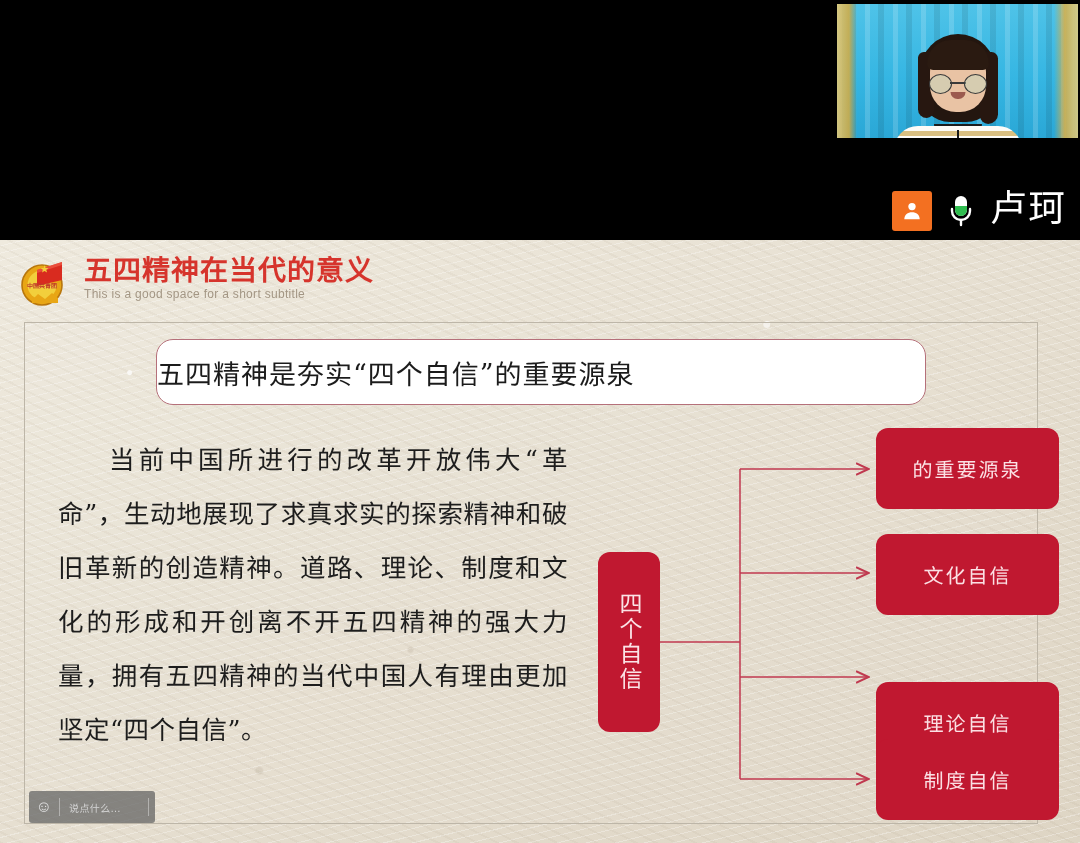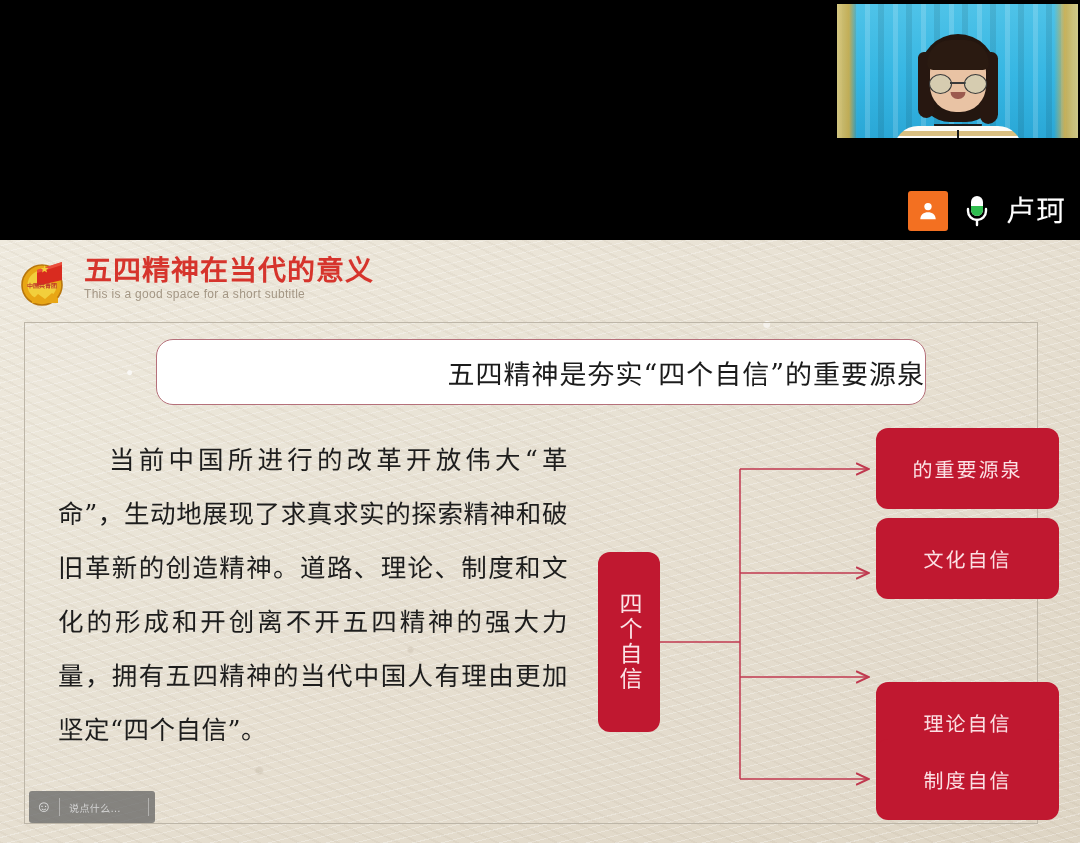--- a/index.html
+++ b/index.html
@@ -76,22 +76,22 @@
     position:absolute;right:14px;top:190px;height:42px;
     display:flex;align-items:center;gap:12px;
   }
   #participant-icon{
     width:40px;height:40px;background:#f37021;border-radius:3px;
     display:flex;align-items:center;justify-content:center;
   }
   #participant-icon svg{display:block;}
   #mic-icon{width:34px;height:40px;display:flex;align-items:center;justify-content:center;}
   #speaker-name{
-    color:#fff;font-size:29px;line-height:1;letter-spacing:1px;
-    font-family:Liberation Sans, sans-serif;
+    color:#fff;font-size:37px;line-height:1;letter-spacing:1px;
+    font-family:Liberation Mono, monospace;
   }
 
   
   #slide{
     position:absolute;left:0;top:240px;width:1080px;height:603px;
     background:#ece6db;
     background-image:
       radial-gradient(circle at 12% 22%, rgba(255,255,255,.75) 0 2px, rgba(0,0,0,0) 3px),
       radial-gradient(circle at 38% 68%, rgba(168,152,128,.22) 0 2px, rgba(0,0,0,0) 4px),
       radial-gradient(circle at 71% 14%, rgba(255,255,255,.6) 0 3px, rgba(0,0,0,0) 4px),
@@ -120,21 +120,21 @@
   
   #content-panel{
     position:absolute;left:24px;top:82px;width:1012px;height:500px;
     border:1px solid #bdb6a8;background:rgba(255,255,255,0.04);
   }
 
   
   #headline-box{
     position:absolute;left:131px;top:16px;width:768px;height:64px;
     background:#fff;border:1.6px solid #b5707a;border-radius:17px;
-    display:flex;align-items:center;justify-content:flex-end;
+    display:flex;align-items:center;justify-content:flex-start;
   }
   #headline-text{
     font-size:27px;color:#1b1b1b;letter-spacing:1px;
     font-family:"DejaVu Serif","Liberation Serif",serif;
   }
 
   
   #body-paragraph{
     position:absolute;left:33px;top:110px;width:510px;
     font-size:25.5px;line-height:54px;color:#1d1d1d;
@@ -156,21 +156,21 @@
   }
   .leaf-box{
     position:absolute;left:311px;width:183px;height:81px;
     background:#c01830;border-radius:12px;
     display:flex;align-items:center;justify-content:center;
   }
   .leaf-label{
     color:#fbe0e4;font-size:20px;letter-spacing:2px;
     font-family:"DejaVu Serif","Liberation Serif",serif;
   }
-  #leaf-0{top:9px;} #leaf-1{top:99px;align-items:center;} #leaf-2{top:217px;margin-top:46px;} #leaf-3{top:320px;justify-content:center;}
+  #leaf-0{top:9px;} #leaf-1{top:115px;align-items:center;} #leaf-2{top:217px;margin-top:46px;} #leaf-3{top:320px;justify-content:center;}
   #connector-svg{position:absolute;left:0;top:0;width:460px;height:390px;overflow:visible;}
 
   
   #chat-input-bar{
     position:absolute;left:4px;top:468px;width:126px;height:32px;
     background:rgba(96,96,96,.72);border-radius:3px;
     display:flex;align-items:center;
   }
   #chat-emoji-icon{
     width:30px;height:32px;display:flex;align-items:center;justify-content:center;

